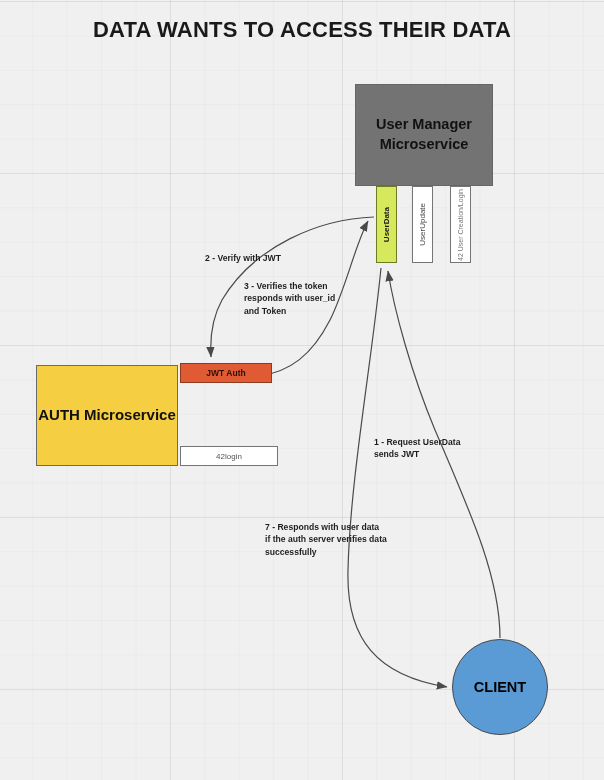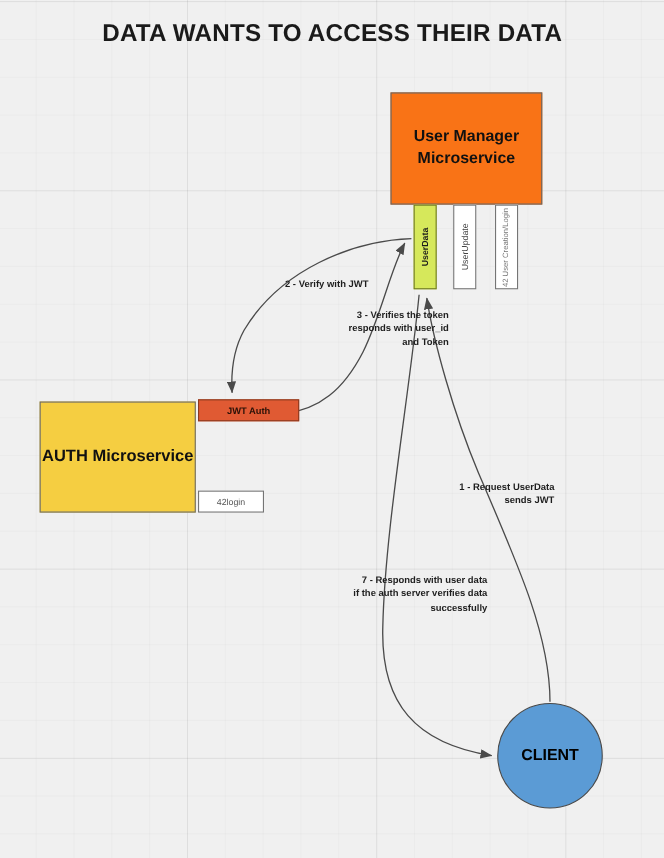--- a/index.html
+++ b/index.html
@@ -60,21 +60,21 @@
     justify-content: center;
     text-align: center;
   }
 
   
   #user-manager-box {
     left: 355px;
     top: 84px;
     width: 138px;
     height: 102px;
-    background: #f97316;
+    background: #737373;
     border: 1px solid #666666;
     font-size: 14.5px;
     font-weight: bold;
     color: #111111;
     line-height: 1.35;
   }
 
   
   .vbox {
     position: absolute;
@@ -144,21 +144,21 @@
     height: 20px;
     background: #e05a33;
     border: 1px solid #8c3a20;
     font-size: 8.5px;
     font-weight: bold;
     color: #2b1208;
   }
   #login42-box {
     left: 180px;
     top: 446px;
-    width: 60px;
+    width: 98px;
     height: 20px;
     background: #ffffff;
     border: 1px solid #757575;
     font-size: 8px;
     color: #555555;
   }
 
   
   #client-circle {
     left: 452px;
@@ -172,26 +172,26 @@
     font-weight: bold;
     color: #000000;
   }
 
   
   .edge-label {
     position: absolute;
     font-size: 8.6px;
     font-weight: bold;
     color: #1e1e1e;
-    text-align: right;
+    text-align: left;
     line-height: 1.45;
     white-space: pre-line;
   }
   #label-2 { left: 205px; top: 252px; width: 130px; }
-  #label-3 { left: 266px; top: 280px; width: 142px; }
+  #label-3 { left: 244px; top: 280px; width: 142px; }
   #label-1 { left: 374px; top: 436px; width: 130px; }
   #label-4 { left: 265px; top: 521px; width: 178px; }
 </style>
 </head>
 <body>
 
 <div id="canvas"></div>
 
 <div class="title">DATA WANTS TO ACCESS THEIR DATA</div>
 

